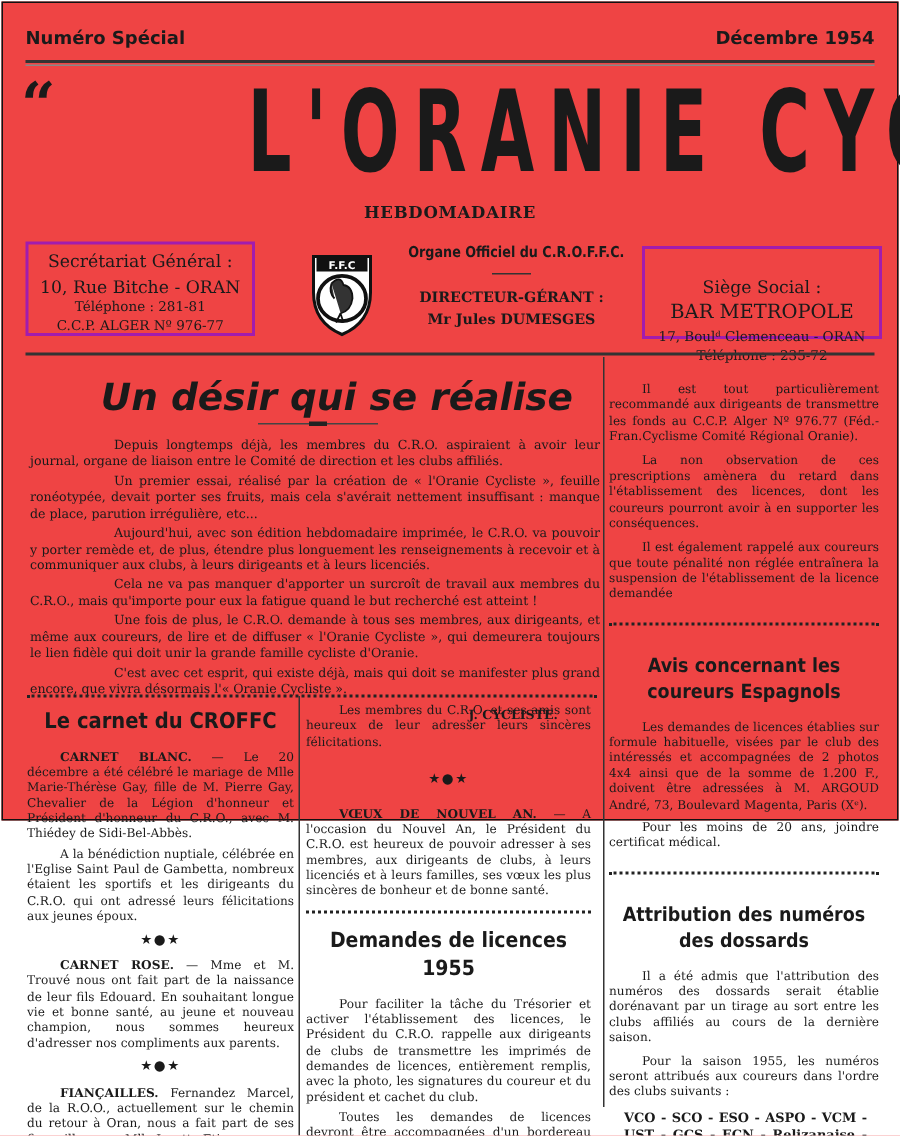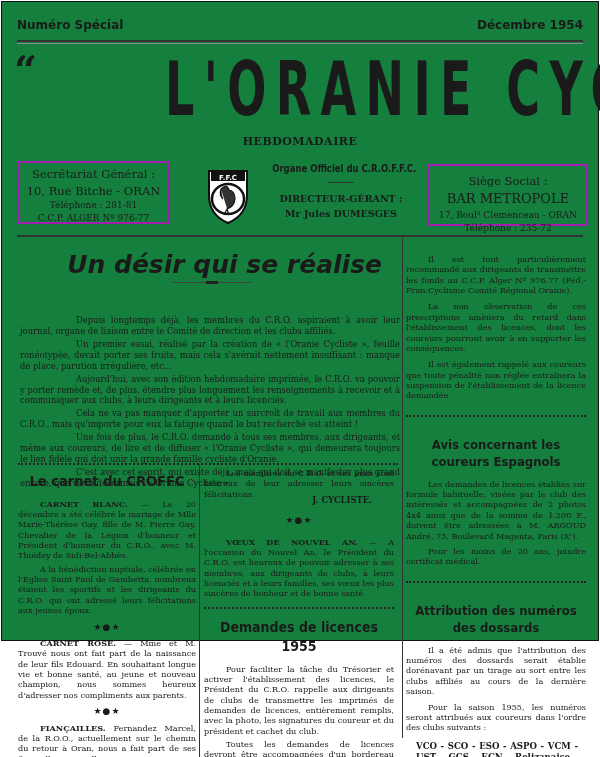--- a/index.html
+++ b/index.html
@@ -1,42 +1,42 @@
 <!DOCTYPE html>
 <html><head>
 <meta charset="utf-8">
 <style>
   * { box-sizing: border-box; margin: 0; padding: 0; }
   html, body { width: 600px; height: 757px; background: #fff; overflow: hidden; }
   body { font-family: "DejaVu Serif", serif; color: #1a1a1a; position: relative; }
-  .page { position: absolute; left: 1px; top: 1px; width: 598px; height: 640px; border: 1px solid #111; background: #15803d; }
+  .page { position: absolute; left: 1px; top: 1px; width: 598px; height: 546px; border: 1px solid #111; background: #ef4444; }
   .topbar { position: absolute; left: 15px; right: 15px; top: 16px; display: flex; justify-content: space-between; font-family: "DejaVu Sans", sans-serif; font-weight: bold; font-size: 12px; }
   .rule-top { position: absolute; left: 15px; right: 15px; top: 38px; height: 4px; border-top: 2px solid #333; border-bottom: 1px solid #888; }
   .masthead { position: absolute; left: 12px; right: 12px; top: 44px; height: 86px; display: flex; align-items: center; justify-content: space-between; }
   .masthead .q { font-family: "DejaVu Serif", serif; font-weight: bold; font-size: 40px; line-height: 1; align-self: flex-start; margin-top: 4px; }
   .masthead .title { font-family: "DejaVu Sans", sans-serif; font-weight: bold; font-size: 64px; line-height: 1; letter-spacing: 13px; transform: scaleX(0.72) scaleY(1.18); transform-origin: center; white-space: nowrap; flex: 1; text-align: center; }
   .hebdo { position: absolute; left: 0; right: 0; top: 133px; text-align: center; font-family: "DejaVu Serif", serif; font-weight: bold; font-size: 11px; letter-spacing: 0.5px; }
   .box { position: absolute; border: 2px solid #a21caf; text-align: center; font-size: 10px; line-height: 1.45; }
   .box-left { left: 15px; top: 159px; width: 153px; height: 63px; padding-top: 3px; }
-  .box-right { left: 426px; top: 162px; width: 160px; height: 62px; padding-top: 7px; }
+  .box-right { left: 426px; top: 162px; width: 160px; height: 62px; padding-top: 17px; }
   .box .big { font-size: 11.5px; }
   .box .small { font-size: 9px; }
   .logo { position: absolute; left: 203px; top: 163px; width: 46px; height: 60px; }
   .center-info { position: absolute; left: 258px; top: 161px; width: 162px; text-align: center; font-size: 10px; }
   .center-info .organe { font-family: "DejaVu Sans", sans-serif; font-size: 10px; font-weight: bold; transform: scaleX(0.85); white-space: nowrap; }
   .center-info .dash { width: 26px; height: 1px; background: #333; margin: 8px auto 8px; }
   .center-info .dg { font-weight: bold; font-size: 9.5px; line-height: 1.6; }
   .rule-mid { position: absolute; left: 15px; right: 15px; top: 233px; height: 3px; border-top: 2px solid #333; }
   .vline { position: absolute; width: 1px; background: #333; }
   .main-title { position: absolute; left: 40px; width: 340px; top: 248px; text-align: right; font-family: "DejaVu Sans", sans-serif; font-style: italic; font-weight: bold; font-size: 25px; }
   .orn { position: absolute; left: 170px; top: 280px; width: 80px; height: 1px; background: #444; }
   .orn::after { content: ""; position: absolute; left: 34px; top: -1px; width: 12px; height: 3px; background: #222; }
   .col { position: absolute; font-size: 8.1px; line-height: 1.28; text-align: justify; }
   .col p { text-indent: 22px; margin-bottom: 3px; }
-  .lead { left: 18px; top: 289px; width: 380px; font-size: 8.4px; line-height: 1.3; margin-top: 24px; }
+  .lead { left: 18px; top: 289px; width: 380px; font-size: 8.4px; line-height: 1.3; }
   .lead p { text-indent: 56px; margin-bottom: 2px; }
   .sig { text-align: right; font-weight: bold; padding-right: 28px; margin-top: 6px; }
   .dotrule { position: absolute; height: 3px; border-top: 2px dotted #222; }
   .h2 { font-family: "DejaVu Sans", sans-serif; font-weight: bold; text-align: center; transform: scaleX(0.9); line-height: 1.35; }
   .stars { text-align: center; font-size: 9px; letter-spacing: 1px; margin: 6px 0 5px; }
   .col1 { left: 16px; top: 470px; width: 178px; }
   .col2 { left: 202px; top: 466px; width: 190px; }
   .col3 { left: 404px; top: 252px; width: 180px; }
   .clubs { text-align: justify; font-weight: bold; font-size: 8.6px; line-height: 1.3; padding-left: 10px; padding-right: 8px; }
   b.cap { font-weight: bold; }

